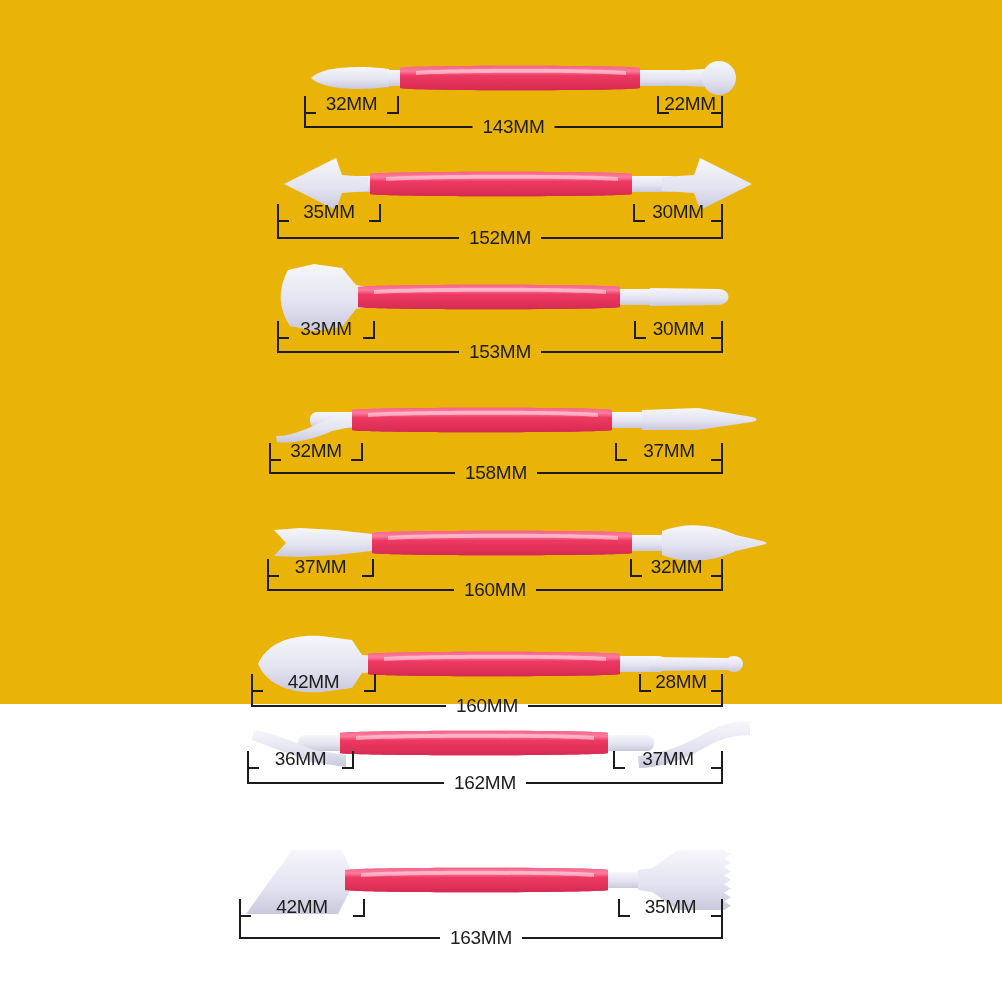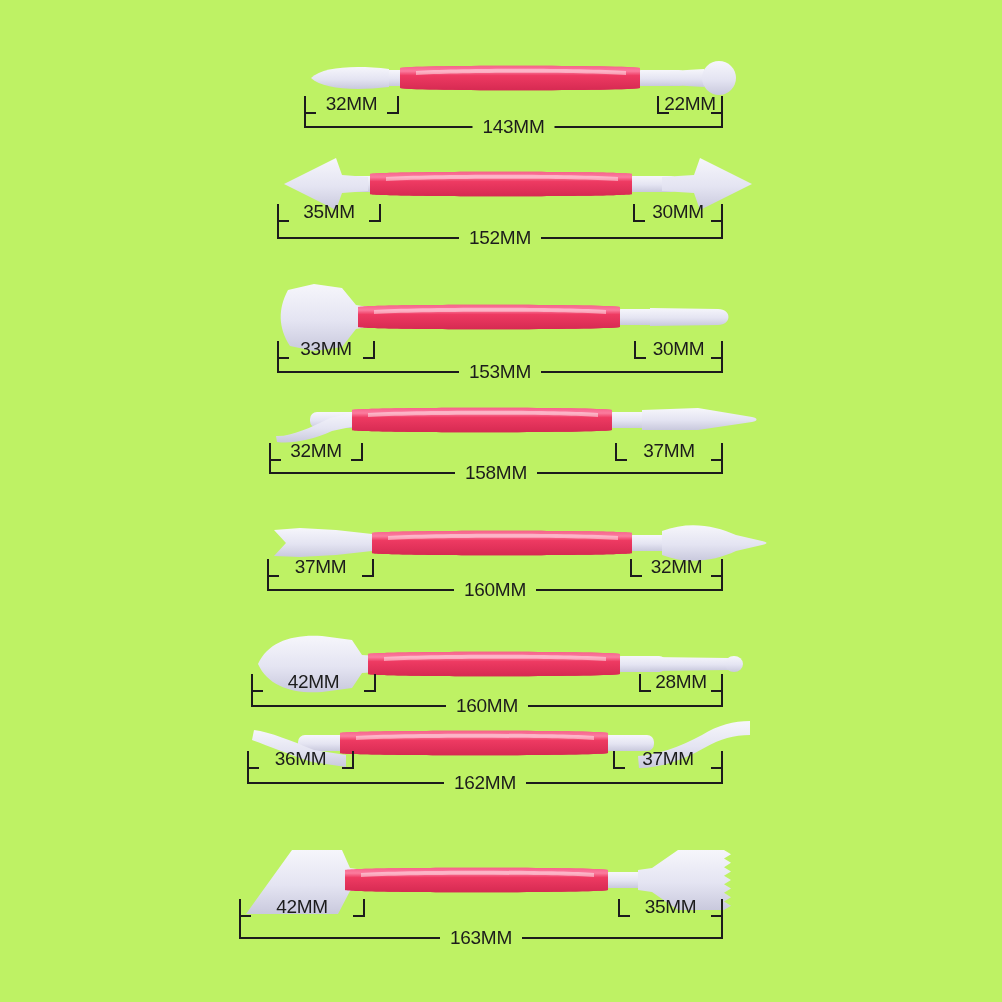--- a/index.html
+++ b/index.html
@@ -10,22 +10,22 @@
   body {
     width: 1002px;
     height: 1002px;
     font-family: "Liberation Sans", sans-serif;
     overflow: hidden;
     position: relative;
   }
   #stage {
     position: relative;
     width: 1002px;
-    height: 1002px;
-    background: #bef264;
+    height: 704px;
+    background: #eab308;
   }
   .tool-row {
     position: absolute;
     left: 0;
     width: 1002px;
   }
   .tool-svg {
     display: block;
     position: absolute;
     left: 0;
@@ -135,21 +135,21 @@
           <text x="329" y="68" class="dim-text" text-anchor="middle" dominant-baseline="alphabetic">35MM</text>
           <path d="M 634 55 L 634 71 L 644 71" class="dim-line"></path>
           <path d="M 722 55 L 722 71 L 712 71" class="dim-line"></path>
           <text x="678" y="68" class="dim-text" text-anchor="middle" dominant-baseline="alphabetic">30MM</text>
           <text x="500" y="94" class="dim-text-total" text-anchor="middle">152MM</text>
           <path d="M 278 71 L 278 88 L 458 88" class="dim-line"></path>
           <path d="M 542 88 L 722 88 L 722 71" class="dim-line"></path>
         </g>
       </svg>
     </div>
-    <div class="tool-row" style="top: 280px; height: 120px;">
+    <div class="tool-row" style="top: 260px; height: 120px;">
       <svg width="1002" height="120" viewBox="0 0 1002 120" class="tool-svg">
         <defs>
           <linearGradient id="pinkG2" x1="0" y1="0" x2="0" y2="1">
             <stop offset="0%" stop-color="#f7628a"></stop>
             <stop offset="22%" stop-color="#fb7c9e"></stop>
             <stop offset="40%" stop-color="#ee3a62"></stop>
             <stop offset="100%" stop-color="#d62a52"></stop>
           </linearGradient>
           <linearGradient id="whiteG2" x1="0" y1="0" x2="0" y2="1">
             <stop offset="0%" stop-color="#f6f6fb"></stop>

